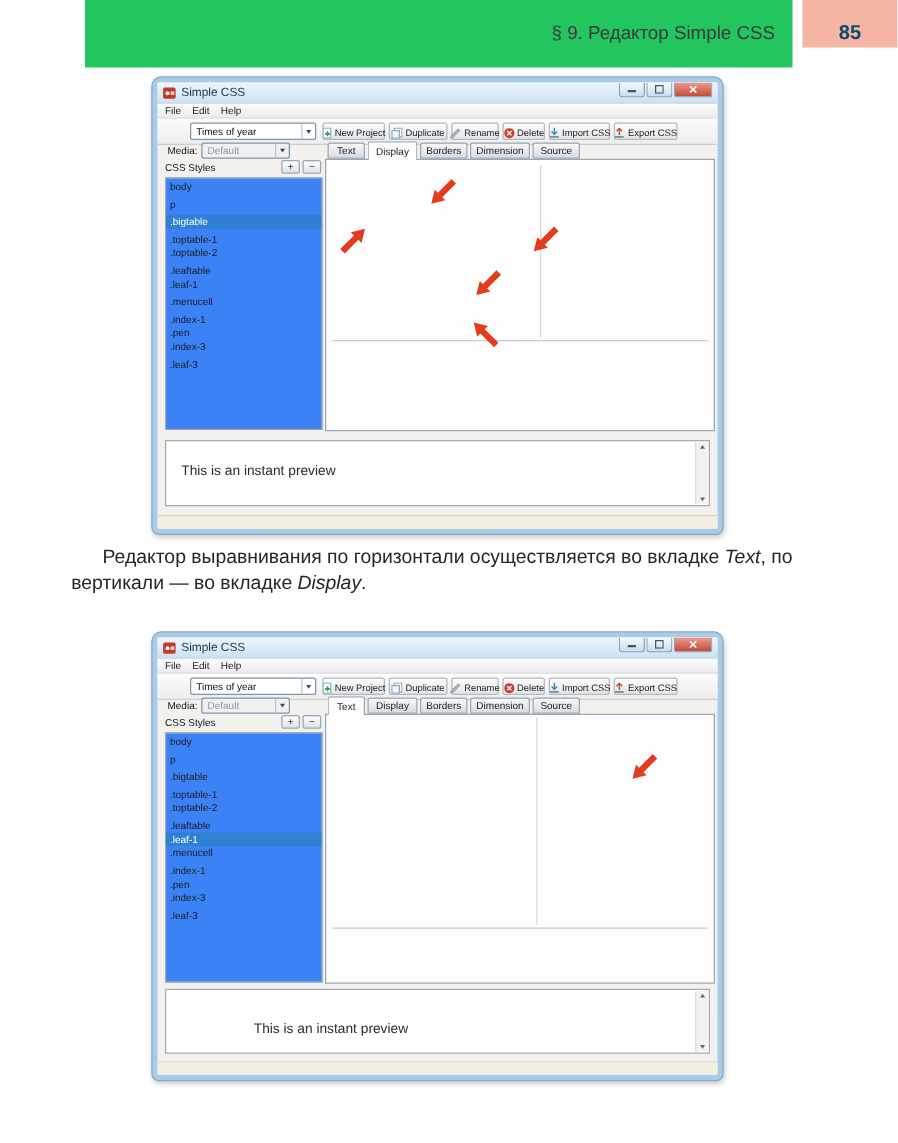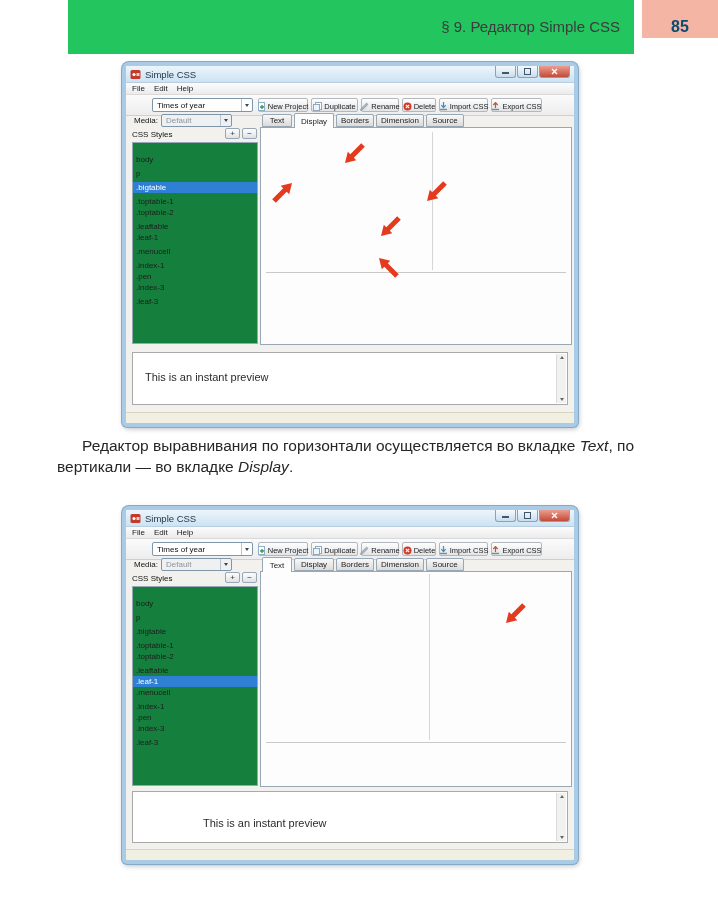--- a/index.html
+++ b/index.html
@@ -37,21 +37,21 @@
   .bold{font-weight:normal}
   .panel{position:absolute;background:#fdfdfd;border:1px solid #97a7b5;box-sizing:border-box;z-index:1}
   .tab{position:absolute;height:13px;top:48px;border:1px solid #97a7b5;border-radius:2px 2px 0 0;background:linear-gradient(#f8f8f8,#dbdbdb);font-size:8px;display:flex;align-items:center;justify-content:center;box-sizing:border-box;color:#1c1c1c;z-index:2}
   .tab.on{background:#fdfdfd;height:15px;top:47px;border-bottom:none;z-index:3}
   .vline{position:absolute;width:1px;background:#d6d6d6;z-index:2}
   .hline{position:absolute;height:1px;background:#c9c9c9;z-index:2}
   .swatch{position:absolute;background:#141414;border:1px solid #7d7d7d;box-sizing:border-box}
   .combo{position:absolute;display:flex;height:13px;box-sizing:border-box}
   .combo .f{flex:1;background:#fff;border:1px solid #7f96a9;border-right:none}
   .combo .b{width:11px;background:linear-gradient(#fefefe,#d8dde2);border:1px solid #7f96a9;display:flex;align-items:center;justify-content:center}
-  .list{position:absolute;background:#15803d;border:1px solid #97a7b5;box-sizing:border-box;padding-top:11px}
+  .list{position:absolute;background:#3b82f6;border:1px solid #97a7b5;box-sizing:border-box;padding-top:1px}
   .li{height:11px;line-height:11px;font-size:8px;padding-left:3px;color:#1c1c1c}
   .li.sel{background:#2f80d4;color:#fff}
   .li.g{margin-top:3px}
   .sbtn{position:absolute;width:15px;height:11px;border:1px solid #97a7b5;border-radius:2px;background:linear-gradient(#fdfdfd,#dfe2e5);font-size:8px;line-height:9px;text-align:center;color:#333;box-sizing:border-box}
   .prev{position:absolute;background:#fff;border:1px solid #a9a9a9;box-sizing:border-box}
   .ptxt{position:absolute;font-size:11px;color:#2b2b2b;white-space:nowrap}
   .sbar{position:absolute;right:1px;top:1px;bottom:1px;width:10px;background:#f1f1f1;border-left:1px solid #dcdcdc;display:flex;flex-direction:column;justify-content:space-between;align-items:center;padding:2px 0;box-sizing:border-box}
   .status{position:absolute;left:0;right:0;bottom:0;height:10px;background:#f1efe1;border-top:1px solid #d7d3bd;border-radius:0 0 2px 2px}
   .arrow{position:absolute;width:24px;height:24px;z-index:6}
   .a-ur{transform:rotate(180deg)}

